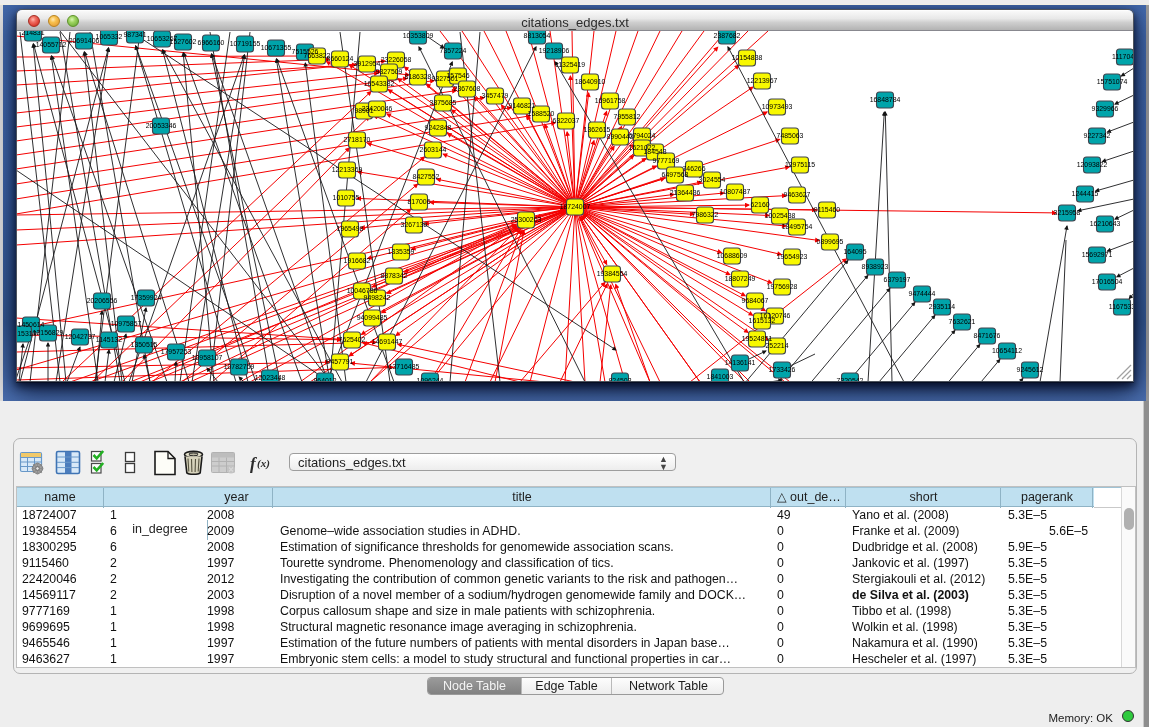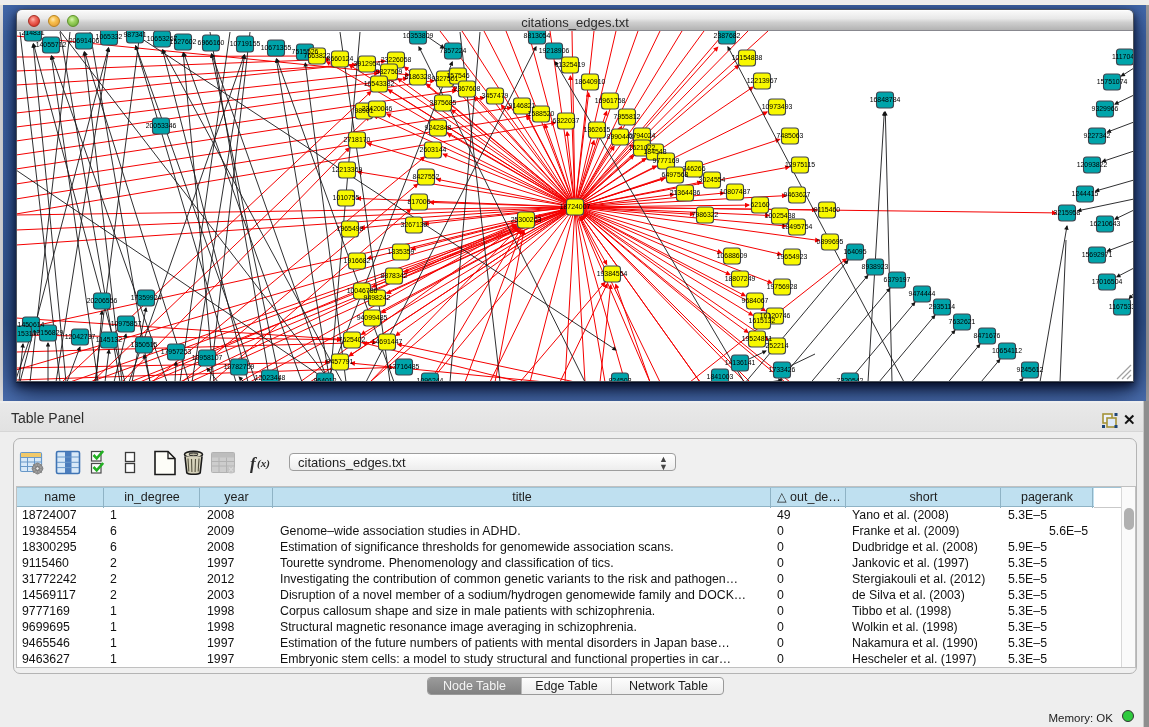--- a/index.html
+++ b/index.html
@@ -624,31 +624,20 @@
           <g stroke="#555" stroke-width="1.2">
         <line x1="3" y1="17" x2="17" y2="3"></line>
             <line x1="8" y1="17" x2="17" y2="8"></line>
             <line x1="13" y1="17" x2="17" y2="13"></line>
       </g>
         </svg>
     </div>
   </div>
 
   <div id="panel">
-    <div class="hdr">
-      <div class="txt">Table Panel</div>
-      <svg class="fl" width="16" height="15">
-        <rect x="1" y="1" width="9" height="9" fill="#eef3fb" stroke="#a49339" stroke-width="1.6"></rect>
-        <rect x="5" y="5" width="9" height="9" fill="#dfeafa" stroke="#a49339" stroke-width="1.6"></rect>
-        <rect x="12.5" y="0" width="3" height="3" fill="#1d4577"></rect>
-        <rect x="0" y="12" width="3" height="3" fill="#1d4577"></rect>
-        <rect x="12.5" y="12" width="3" height="3" fill="#1d4577"></rect>
-      </svg>
-      <div class="cl">✕</div>
-    </div>
     <div class="rstrip2"></div>
 
     <div id="inner">
       <div id="tb">
           <svg width="270" height="26" viewBox="0 0 270 26">
 <g>
 
  <rect x="1.5" y="2.5" width="21" height="19" rx="1.5" fill="#d8e9f8" stroke="#6898c8" stroke-width="1.2"></rect>
  <rect x="2" y="3" width="20" height="4" fill="#f0c96a"></rect>
  <path d="M2 7.5h20M2 12h20M2 16.5h20M8.5 7v14M15.5 7v14" stroke="#6898c8" stroke-width="1" fill="none"></path>
@@ -687,21 +676,21 @@
 </g>
           </svg>
         </div>
         <div id="combo">
           <div class="ct">citations_edges.txt</div>
           <div class="arr">▲<br>▼</div>
         </div>
       <div id="tbl">
         <div id="thead">
             <div class="c" style="left:0px;width:87px;">name</div>
-            <div class="c" style="left:88px;width:95px;">in_degree</div>
+            <div class="c" style="left:96px;width:95px;margin-top:32px;">in_degree</div>
             <div class="c" style="left:184px;width:72px;">year</div>
             <div class="c" style="left:257px;width:497px;">title</div>
             <div class="c" style="left:755px;width:74px;text-align:left;padding-left:5px;">△ out_de…</div>
             <div class="c" style="left:830px;width:154px;">short</div>
             <div class="c" style="left:985px;width:91px;">pagerank</div>
             <div style="position:absolute;left:1077px;top:0;width:27px;height:20px;background:#ffffff;border-bottom:1px solid #c9c9c9;"></div>
           </div>
         <div id="rows">
             <div class="row" style="top:0px;width:1104px;">
               <span style="left:5px;">18724007</span>
@@ -732,35 +721,35 @@
             <div class="row" style="top:48px;width:1104px;">
               <span style="left:5px;">9115460</span>
               <span style="left:93px;">2</span>
               <span style="left:190px;">1997</span>
               <span style="left:263px;">Tourette syndrome. Phenomenology and classification of tics.</span>
               <span style="left:760px;">0</span>
               <span style="left:835px;">Jankovic et al. (1997)</span>
               <span style="left:991px;">5.3E–5</span>
             </div>
             <div class="row" style="top:64px;width:1104px;">
-              <span style="left:5px;">31772242</span>
+              <span style="left:5px;">22420046</span>
               <span style="left:93px;">2</span>
               <span style="left:190px;">2012</span>
               <span style="left:263px;">Investigating the contribution of common genetic variants to the risk and pathogen…</span>
               <span style="left:760px;">0</span>
               <span style="left:835px;">Stergiakouli et al. (2012)</span>
               <span style="left:991px;">5.5E–5</span>
             </div>
             <div class="row" style="top:80px;width:1104px;">
               <span style="left:5px;">14569117</span>
               <span style="left:93px;">2</span>
               <span style="left:190px;">2003</span>
               <span style="left:263px;">Disruption of a novel member of a sodium/hydrogen genomewide family and DOCK…</span>
               <span style="left:760px;">0</span>
-              <span style="left:835px;">de Silva et al. (2003)</span>
+              <span style="left:835px;font-weight:bold;">de Silva et al. (2003)</span>
               <span style="left:991px;">5.3E–5</span>
             </div>
             <div class="row" style="top:96px;width:1104px;">
               <span style="left:5px;">9777169</span>
               <span style="left:93px;">1</span>
               <span style="left:190px;">1998</span>
               <span style="left:263px;">Corpus callosum shape and size in male patients with schizophrenia.</span>
               <span style="left:760px;">0</span>
               <span style="left:835px;">Tibbo et al. (1998)</span>
               <span style="left:991px;">5.3E–5</span>

